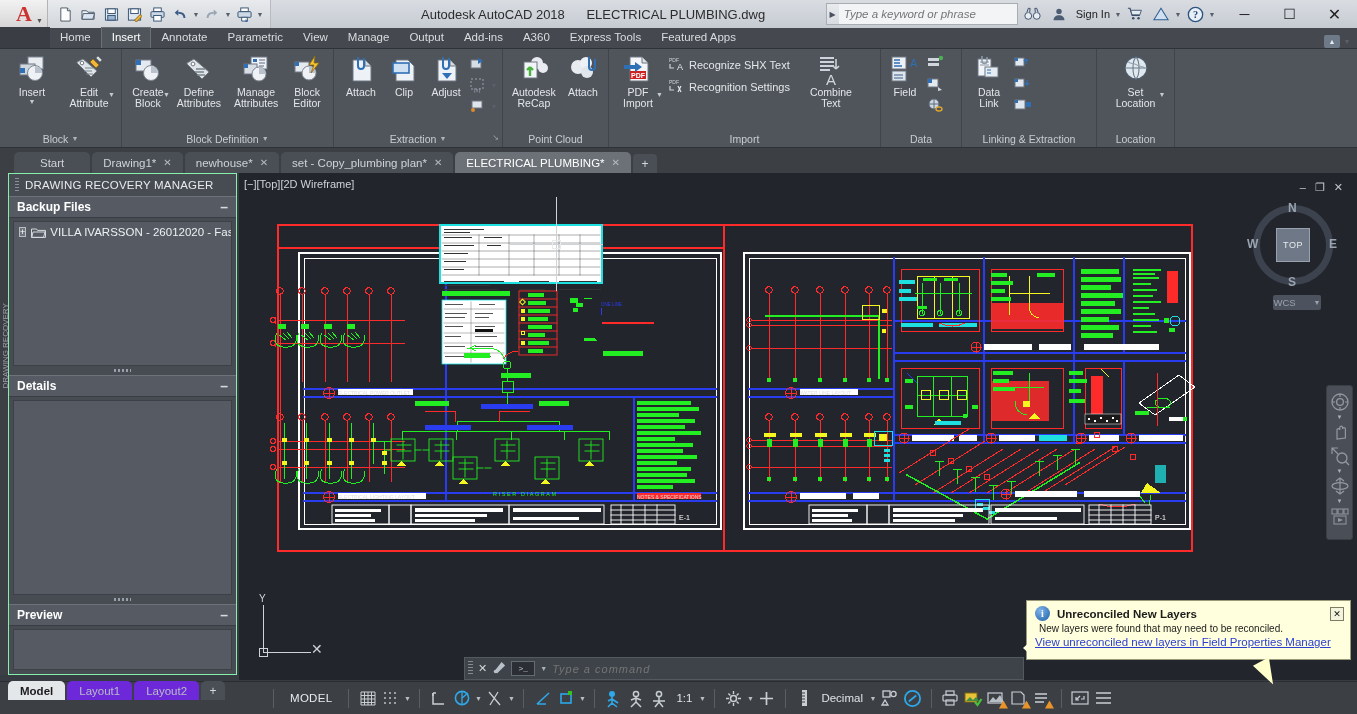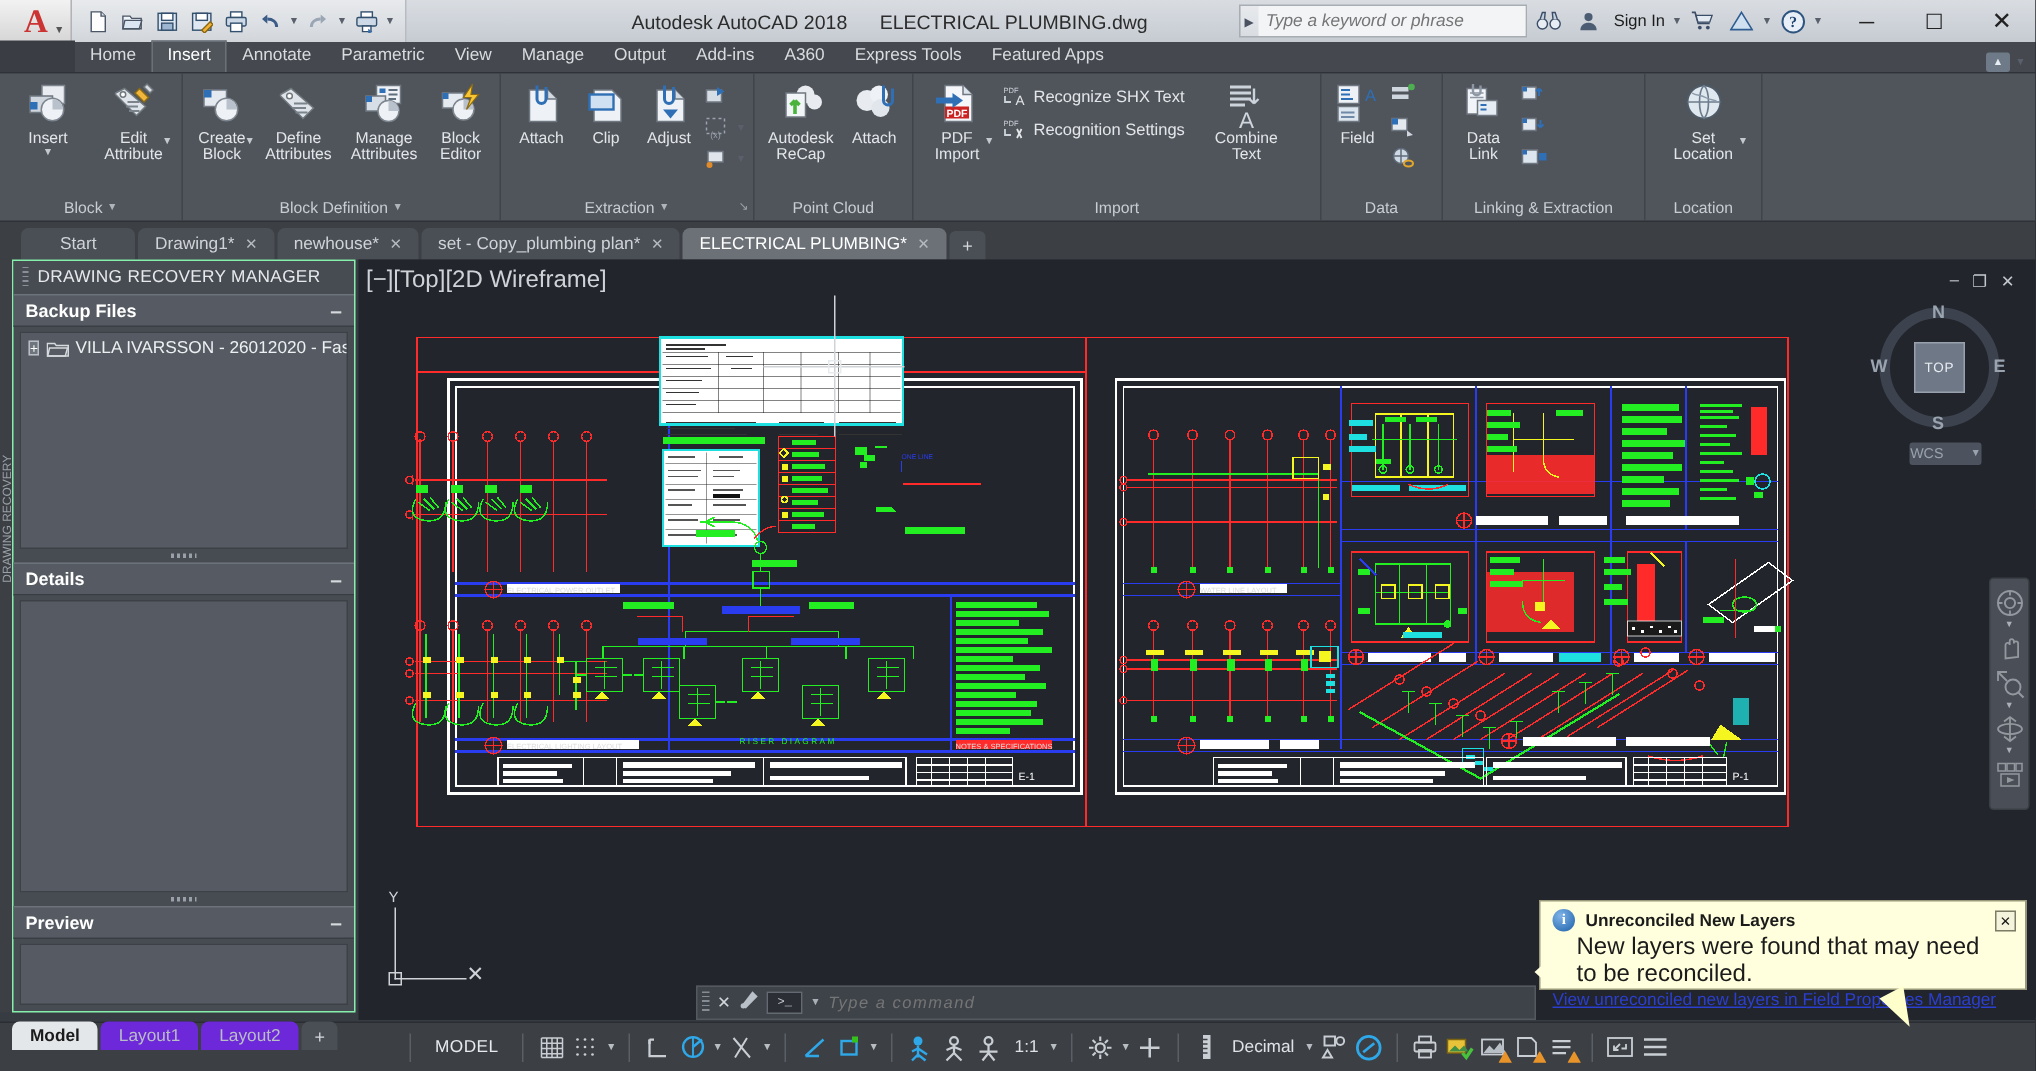--- a/index.html
+++ b/index.html
@@ -174,21 +174,21 @@
          border-radius:5px 5px 0 0; display:flex; align-items:center; margin-right:2px;}
   .ltab.active{ background:#e4e7ea; color:#1b1b1b; font-weight:bold; }
   .ltab-add{ width:24px; height:19px; background:#4a4f56; border-radius:5px 5px 0 0;
              display:flex;align-items:center;justify-content:center;font-size:12px;color:#d4d8dc;}
 
   
   .canvas{
     position:absolute; left:239px; top:173px; width:1118px; height:507px;
     background:#22252b; overflow:hidden;
   }
-  .vp-label{ position:absolute; left:5px; top:5px; font-size:16px; color:#cfd3d8; }
+  .vp-label{ position:absolute; left:5px; top:5px; font-size:11px; color:#cfd3d8; }
   .crosshair{ position:absolute; }
   .crosshair .hl{ position:absolute; left:0; top:50%; width:100%; height:1px; background:#cfd3d8; }
   .crosshair .vl{ position:absolute; top:0; left:50%; width:1px; height:100%; background:#cfd3d8; }
   .crosshair .pick{ position:absolute; left:50%; top:50%; width:9px; height:9px; margin:-4.5px 0 0 -4.5px;
                     border:1px solid #e8ebee; }
   .ucs{ position:absolute; }
   .ucs .ax{ position:absolute; background:#cfd3d8; }
   .ucs .lbl{ position:absolute; font-size:10px; color:#cfd3d8; }
   .ucs .cross{ position:absolute; font-size:14px; color:#cfd3d8; }
 
@@ -243,21 +243,21 @@
     background:#ffffdd; border:1px solid #9a9a7a; z-index:20;
   }
   .balloon-head{ display:flex; align-items:center; gap:7px; padding:5px 6px 1px 8px; }
   .info-ico{ width:15px; height:15px; border-radius:50%;
              background:radial-gradient(circle at 35% 30%,#7fb3e8,#1b5fa8);
              color:#fff; font-size:10px; font-weight:bold; text-align:center; line-height:15px;
              font-family:"Liberation Serif",serif;}
   .balloon-title{ font-size:11.5px; font-weight:bold; color:#1b1b1b;text-align:right; }
   .balloon-x{ margin-left:auto; width:14px; height:14px; border:1px solid #7d7d66;
               background:#f4f4dd; font-size:9px; line-height:12px; text-align:center; color:#111;}
-  .balloon-body{ font-size:16px; color:#1b1b1b; padding:1px 24px 0; }
+  .balloon-body{ font-size:10px; color:#1b1b1b; padding:1px 12px 0; }
   .balloon-link{ font-size:11.5px; color:#2b3fd0; text-decoration:underline; padding:2px 8px 0; display:block;}
   .balloon-tail{ position:absolute; left:-4px; top:38px; width:0;height:0;
       border-top:9px solid transparent; border-bottom:9px solid transparent;
       border-right:10px solid #ffffdd; }
 
   
   .ptr{ position:absolute; left:1258px; top:660px; width:0;height:0; z-index:30;
         border-left:9px solid transparent; border-right:9px solid transparent;
         border-top:26px solid #ffffcc; transform:rotate(-28deg); }
 

